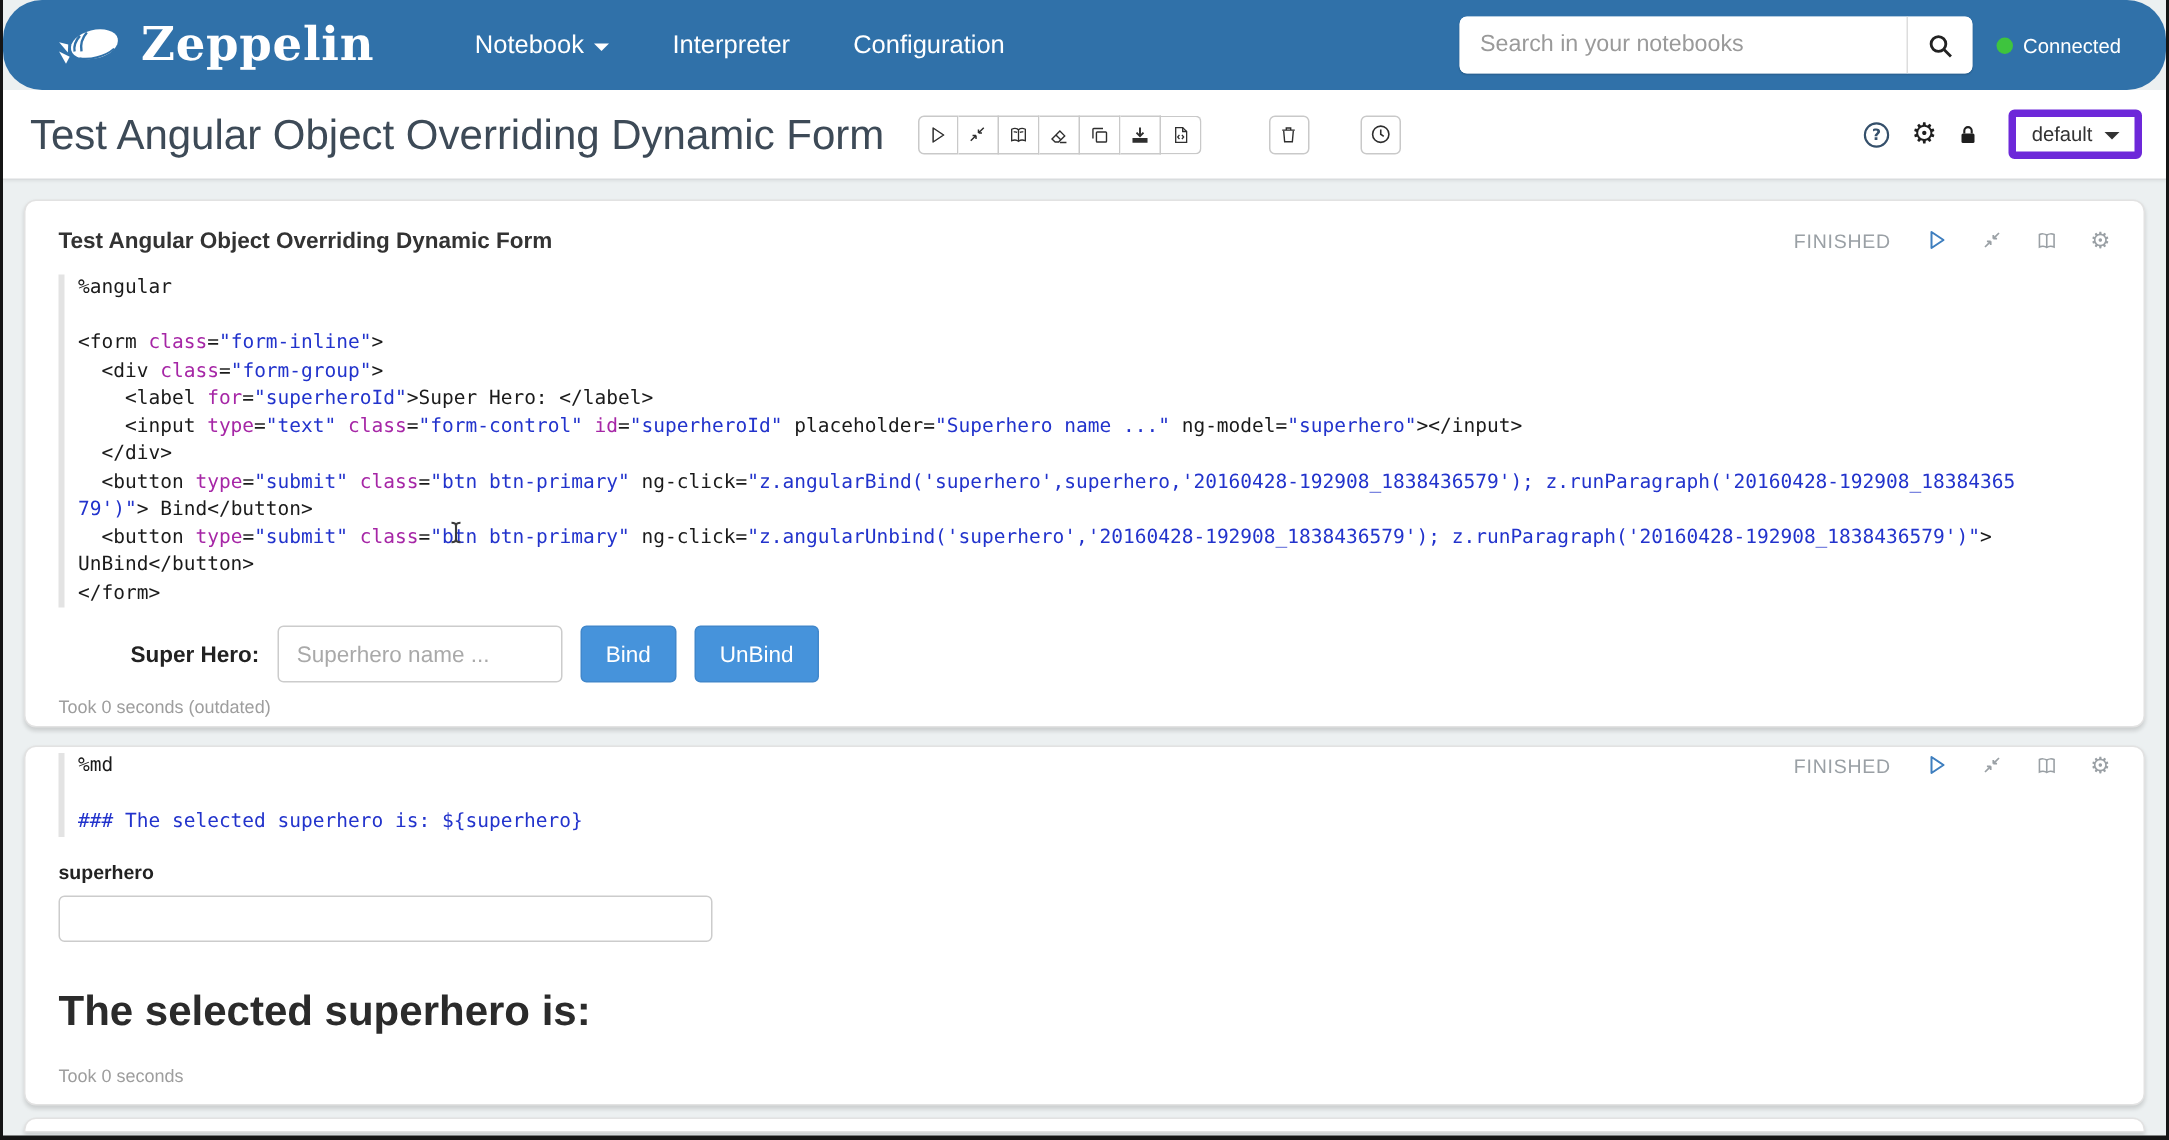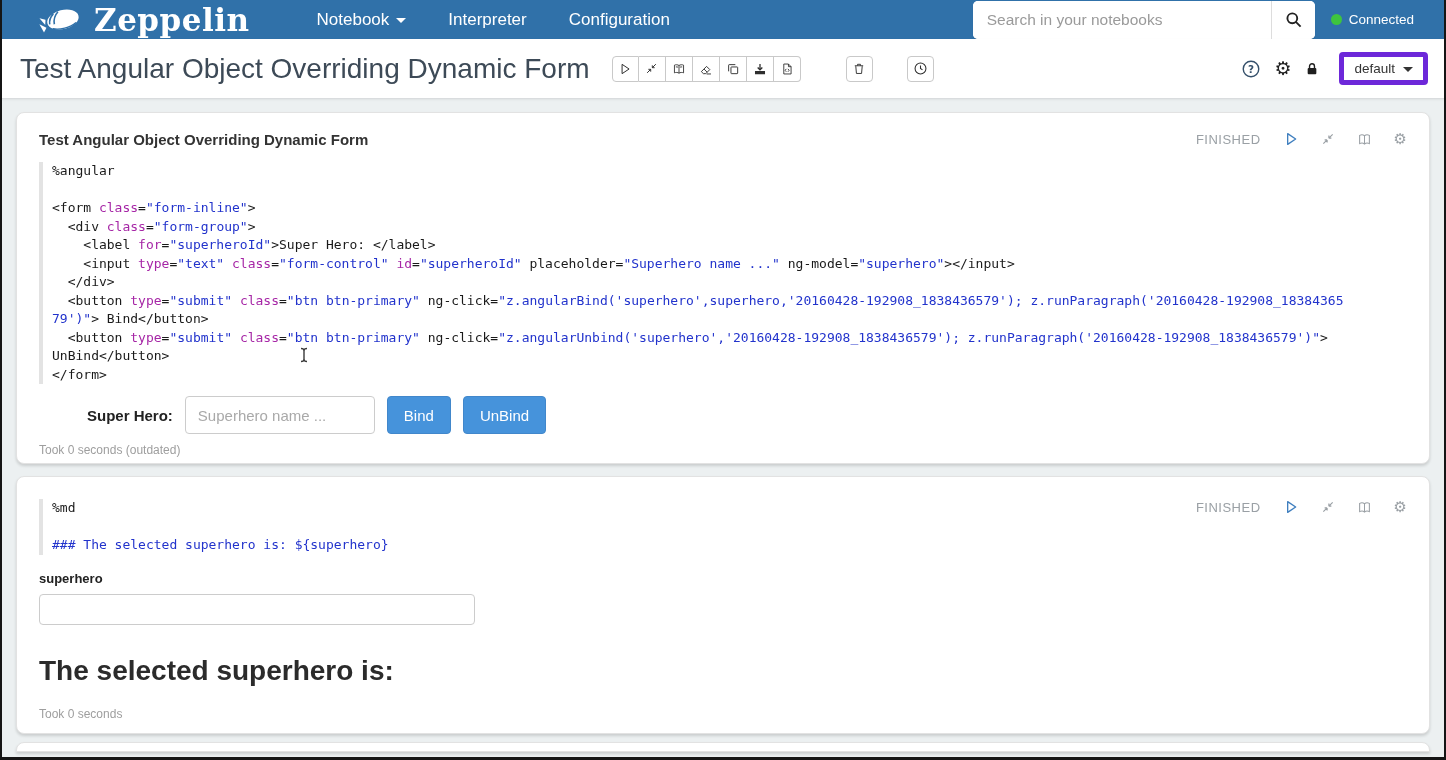--- a/index.html
+++ b/index.html
@@ -7,22 +7,22 @@
   body { font-family:"Liberation Sans", sans-serif; }
 
   #viewport{
     position:relative; width:1446px; height:760px; margin:0 auto;
     background:#ecf0f1; overflow:hidden;
     border-left:2px solid #151515; border-right:2px solid #151515; border-bottom:3px solid #151515;
   }
 
   
   .navbar{
-    height:39px; background:#3071a9; display:flex; align-items:center;
-    padding:0 10px 0 36px; color:#fff;
+    height:60px; background:#3071a9; display:flex; align-items:center;
+    padding:0 10px 0 36px; color:#fff;border-radius:26px;
   }
   .brand{ display:flex; align-items:center; gap:10px; cursor:pointer; }
   .brand-text{ font-family:"DejaVu Serif", serif; font-weight:800; font-size:31px; color:#fff; letter-spacing:.5px; }
   .nav-links{ display:flex; align-items:center; margin-left:46px; }
   .nav-link{ color:#fff; font-size:17px; padding:0 21px; cursor:pointer; display:flex; align-items:center; gap:7px; }
   .caret{ width:0; height:0; border-left:5px solid transparent; border-right:5px solid transparent; border-top:5px solid #fff; display:inline-block; margin-top:2px;}
   .nav-spacer{ flex:1; }
 
   .searchbox{ display:flex; width:342px; height:38px; background:#fff; border-radius:5px; overflow:hidden; box-shadow:0 1px 1px rgba(0,0,0,.15);}
   .searchbox input{ flex:1; border:none; outline:none; padding:0 14px; font-size:15.5px; color:#333; font-family:"Liberation Sans",sans-serif;}
@@ -59,21 +59,21 @@
   }
   .default-btn .caret{ border-top-color:#333; }
 
   
   .content{ padding:13px 14px 0; }
   .card{
     background:#fff; border:1px solid #e2e2e2; border-radius:8px;
     box-shadow:0 2px 3px rgba(0,0,0,.14);
   }
   .card1{ padding:18px 22px 6px; }
-  .card2{ padding:22px 22px 12px; margin-top:12px; }
+  .card2{ padding:4px 22px 12px; margin-top:12px; }
   .card3{ height:10px; margin-top:8px; border-radius:8px 8px 0 0; }
 
   .p-header{ display:flex; align-items:flex-start; }
   .p-title{ font-size:15px; font-weight:700; color:#333; }
   .p-status{ margin-left:auto; display:flex; align-items:center; gap:22px; color:#9aa0a5; }
   .p-status-label{ font-size:13px; letter-spacing:.5px; color:#9aa0a5; }
   .p-status .s-icon{ display:flex; align-items:center; color:#9aa0a5; cursor:pointer; }
   .p-status .s-icon.play{ color:#3f7fbf; }
   .p-gear{ font-size:15px; color:#9aa0a5; line-height:1; font-family:"DejaVu Sans",sans-serif; cursor:pointer;}
 

